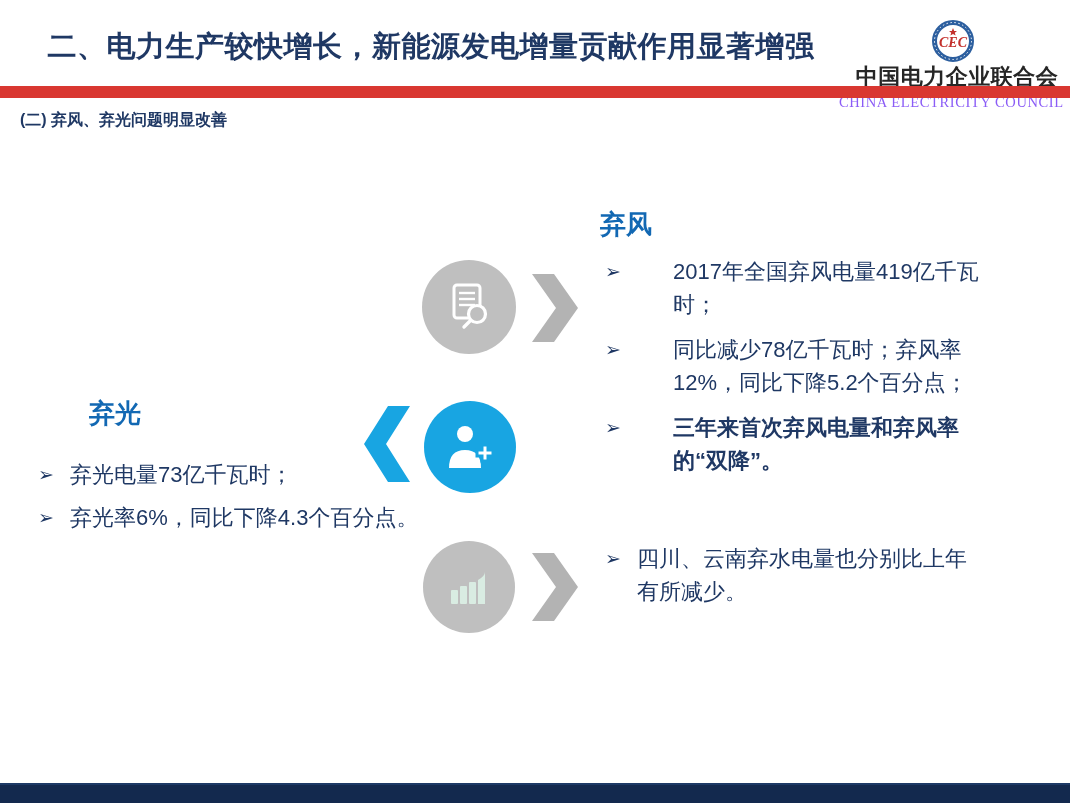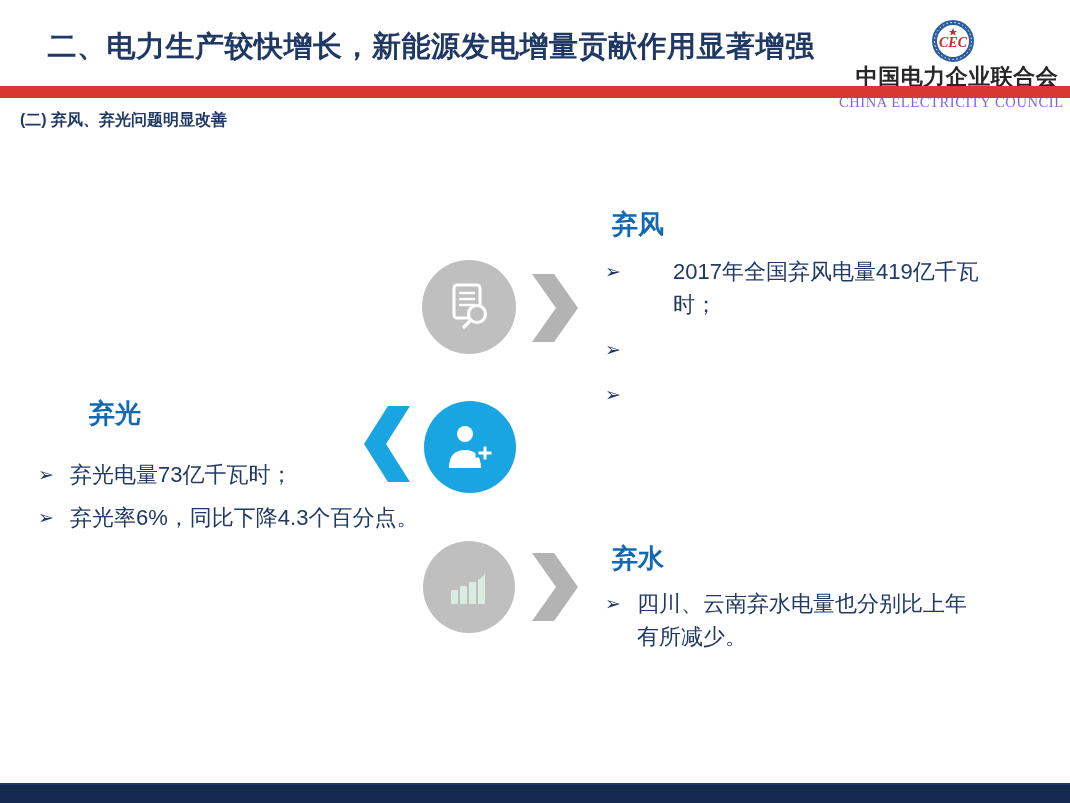--- a/index.html
+++ b/index.html
@@ -23,21 +23,21 @@
   .subtitle{
     position:absolute;left:20px;top:110px;
     font-size:16px;font-weight:bold;color:#1f3864;white-space:nowrap;
   }
   
   .circle{position:absolute;border-radius:50%;display:flex;align-items:center;justify-content:center;}
   .circle.gray{background:#bfbfbf;}
   .circle.blue{background:#18a5e2;}
   .chev{position:absolute;}
   
-  .sec-heading{font-size:26px;font-weight:bold;color:#1268b3;line-height:33px;margin-left:12px;}
+  .sec-heading{font-size:26px;font-weight:bold;color:#1268b3;line-height:33px;}
   .bullets{margin:0;padding:0;}
   .bullet{display:flex;margin-bottom:12px;}
   .bullet .marker{flex:0 0 32px;font-size:19px;line-height:33px;color:#1f3864;}
   .bullet .btext{font-size:22px;line-height:33px;color:#1f3864;}
   .bullet.bold .btext{font-weight:bold;}
   .wind-section{position:absolute;left:600px;top:208px;width:400px;}
   .wind-section .sec-heading{margin-bottom:14px;}
   .wind-section .bullets{margin-left:5px;}
   .wind-section .btext{width:345px;margin-left:36px;}
   .solar-section{position:absolute;left:38px;top:397px;width:470px;}
@@ -119,43 +119,44 @@
 
   <div class="wind-section">
     <div class="sec-heading">弃风</div>
     <div class="bullets">
       <div class="bullet">
         <span class="marker">➢</span>
         <div class="btext">2017年全国弃风电量419亿千瓦时；</div>
       </div>
       <div class="bullet">
         <span class="marker">➢</span>
+        <div class="btext">同比减少78亿千瓦时；弃风率12%，同比下降5.2个百分点；</div>
       </div>
       <div class="bullet bold">
         <span class="marker">➢</span>
+        <div class="btext">三年来首次弃风电量和弃风率的“双降”。</div>
       </div>
     </div>
   </div>
 
   <div class="solar-section">
     <div class="sec-heading">弃光</div>
     <div class="bullets">
       <div class="bullet">
         <span class="marker">➢</span>
         <div class="btext">弃光电量73亿千瓦时；</div>
       </div>
       <div class="bullet">
         <span class="marker">➢</span>
         <div class="btext">弃光率6%，同比下降4.3个百分点。</div>
       </div>
     </div>
   </div>
 
   <div class="water-section">
-    <div class="sec-heading">弃水</div>
     <div class="bullets">
       <div class="bullet">
         <span class="marker">➢</span>
         <div class="btext">四川、云南弃水电量也分别比上年有所减少。</div>
       </div>
     </div>
   </div>
 
   <div class="footer-bar"></div>
 </div>

